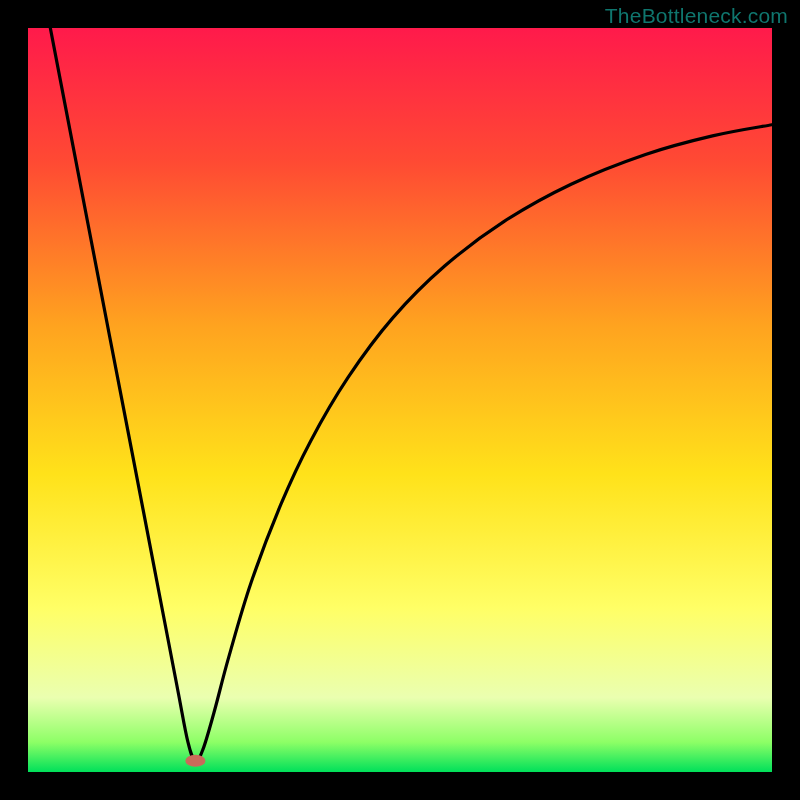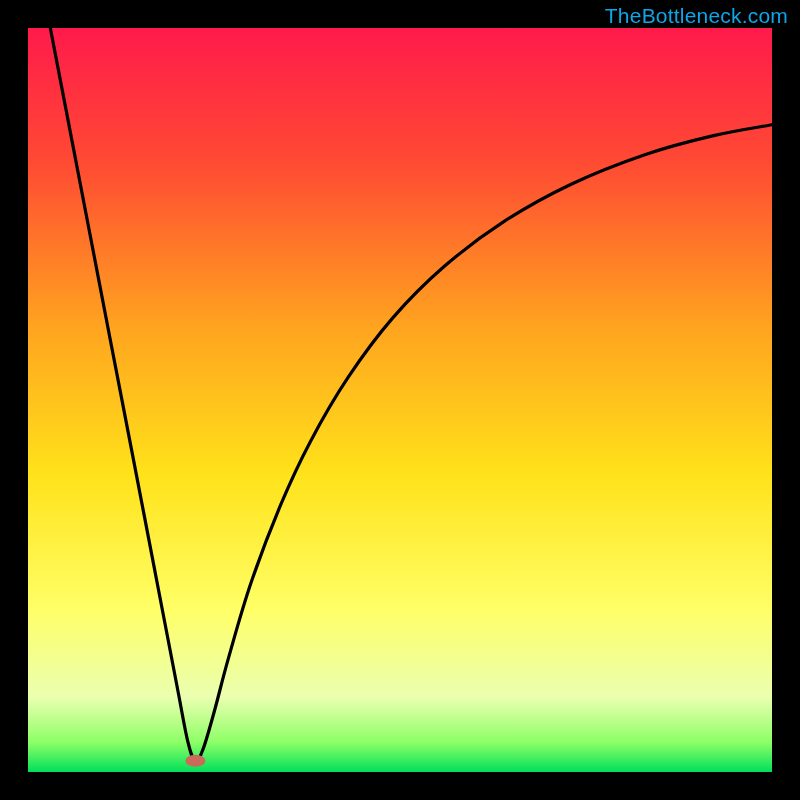--- a/index.html
+++ b/index.html
@@ -23,21 +23,21 @@
     position: absolute;
     left: 0;
     top: 0;
     width: 744px;
     height: 744px;
   }
   .watermark {
     position: absolute;
     top: 4px;
     right: 12px;
-    color: #0ea5e9;
+    color: #0f766e;
     font-size: 21px;
     font-weight: 500;
     letter-spacing: 0.2px;
   }
   svg { display: block; }
 </style>
 </head>
 <body>
 
 <div class="frame">

